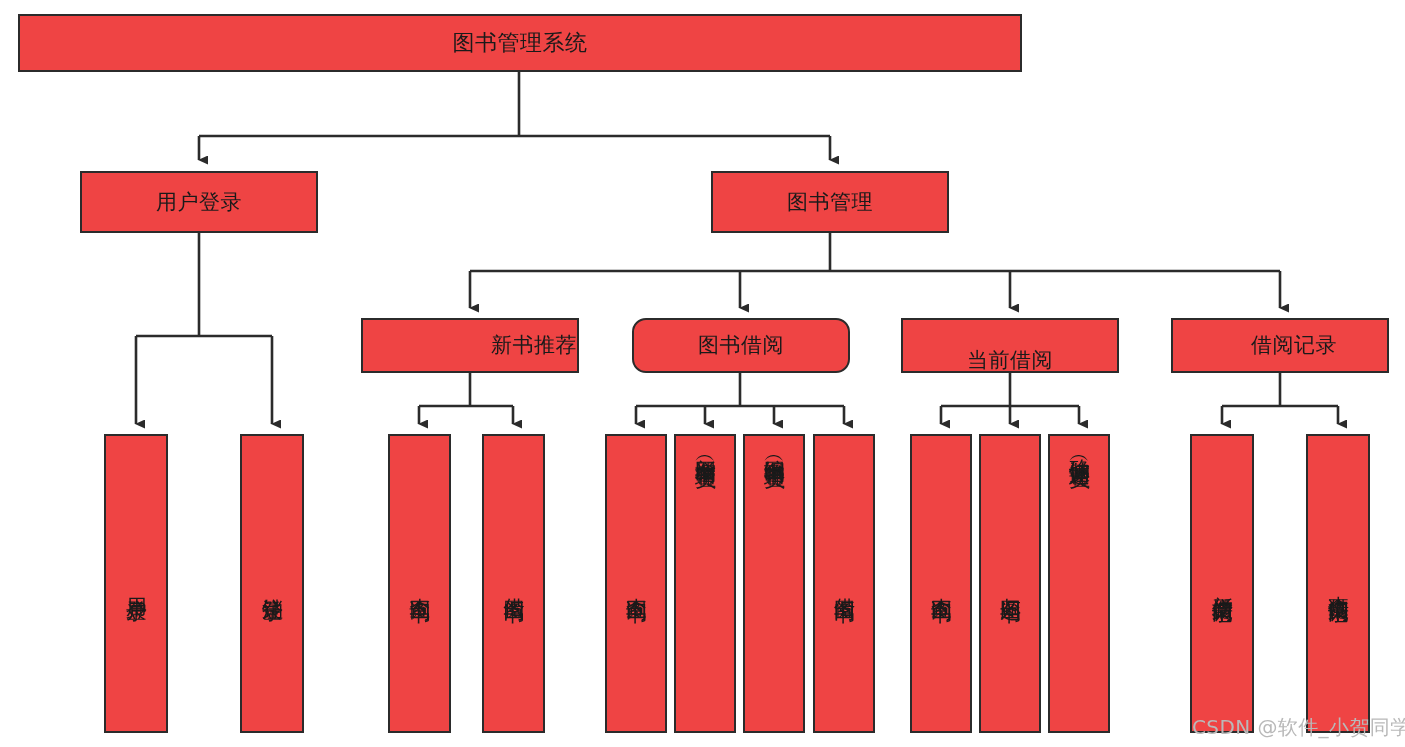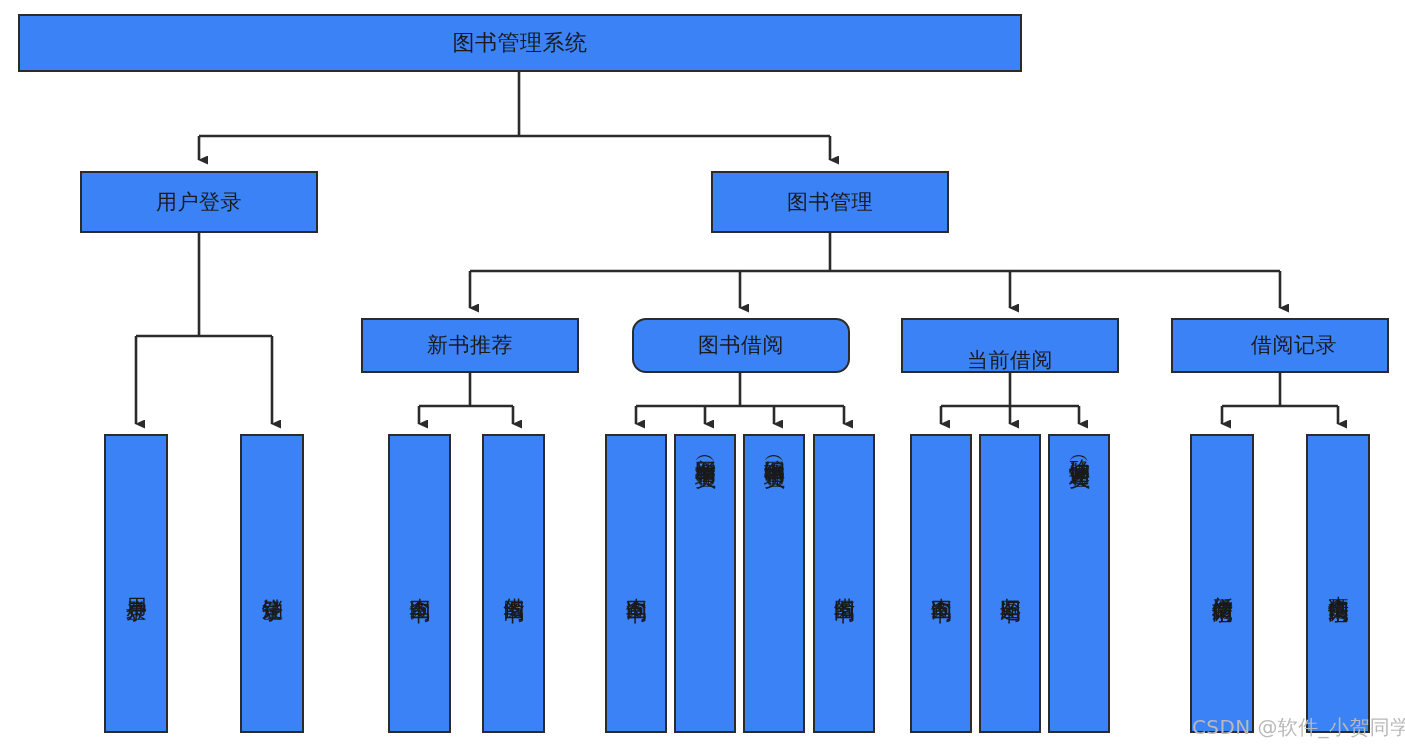--- a/index.html
+++ b/index.html
@@ -21,21 +21,21 @@
     position: absolute;
     left: 0;
     top: 0;
     width: 1405px;
     height: 747px;
     pointer-events: none;
   }
   .node {
     position: absolute;
     box-sizing: border-box;
-    background: #3b82f6;
+    background: #ef4444;
     border: 2.6px solid #2b2b2b;
     display: flex;
     align-items: center;
     justify-content: center;
     overflow: hidden;
   }
   .node.root {
     border-width: 2.4px;
   }
   .label-h {
@@ -134,21 +134,21 @@
     <span class="label-h">图书管理系统</span>
   </div>
 
   <div class="node" style="left:80px; top:171px; width:238px; height:62px;">
     <span class="label-h">用户登录</span>
   </div>
   <div class="node" style="left:711px; top:171px; width:238px; height:62px;">
     <span class="label-h">图书管理</span>
   </div>
 
-  <div class="node" style="left:361px; top:318px; width:218px; height:55px;">
+  <div class="node" style="left:361px; top:318px; width:218px; height:55px;justify-content:flex-end;">
     <span class="label-h">新书推荐</span>
   </div>
   <div class="node" style="left:632px; top:318px; width:218px; height:55px;border-radius:14px;">
     <span class="label-h">图书借阅</span>
   </div>
   <div class="node" style="left:901px; top:318px; width:218px; height:55px;align-items:flex-end;">
     <span class="label-h">当前借阅</span>
   </div>
   <div class="node" style="left:1171px; top:318px; width:218px; height:55px;padding-left:28px;">
     <span class="label-h">借阅记录</span>

